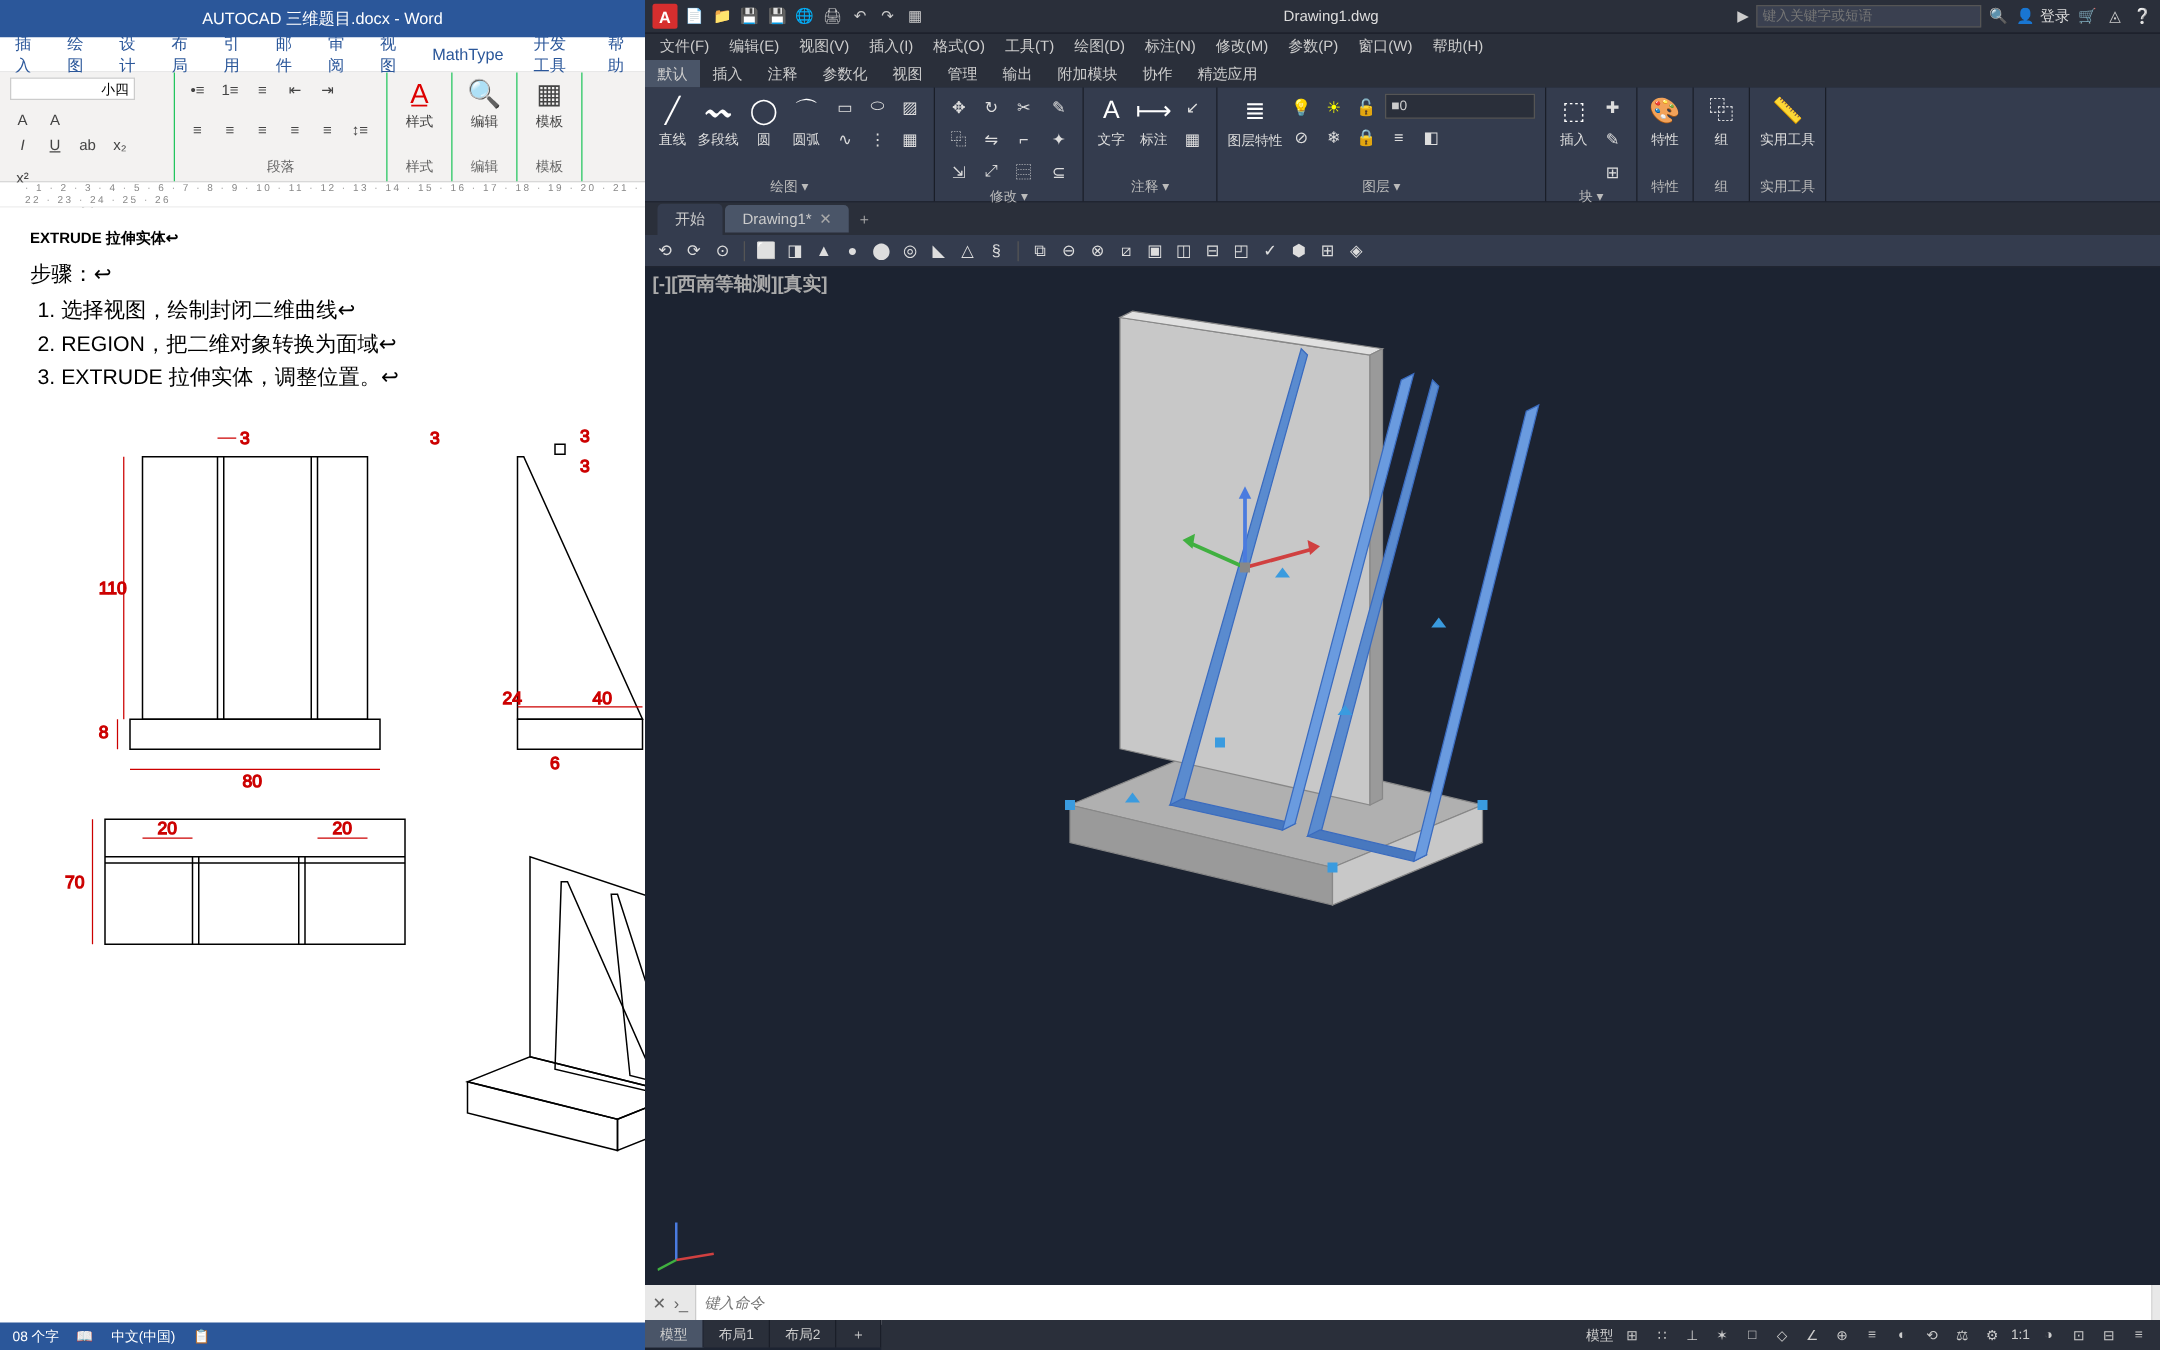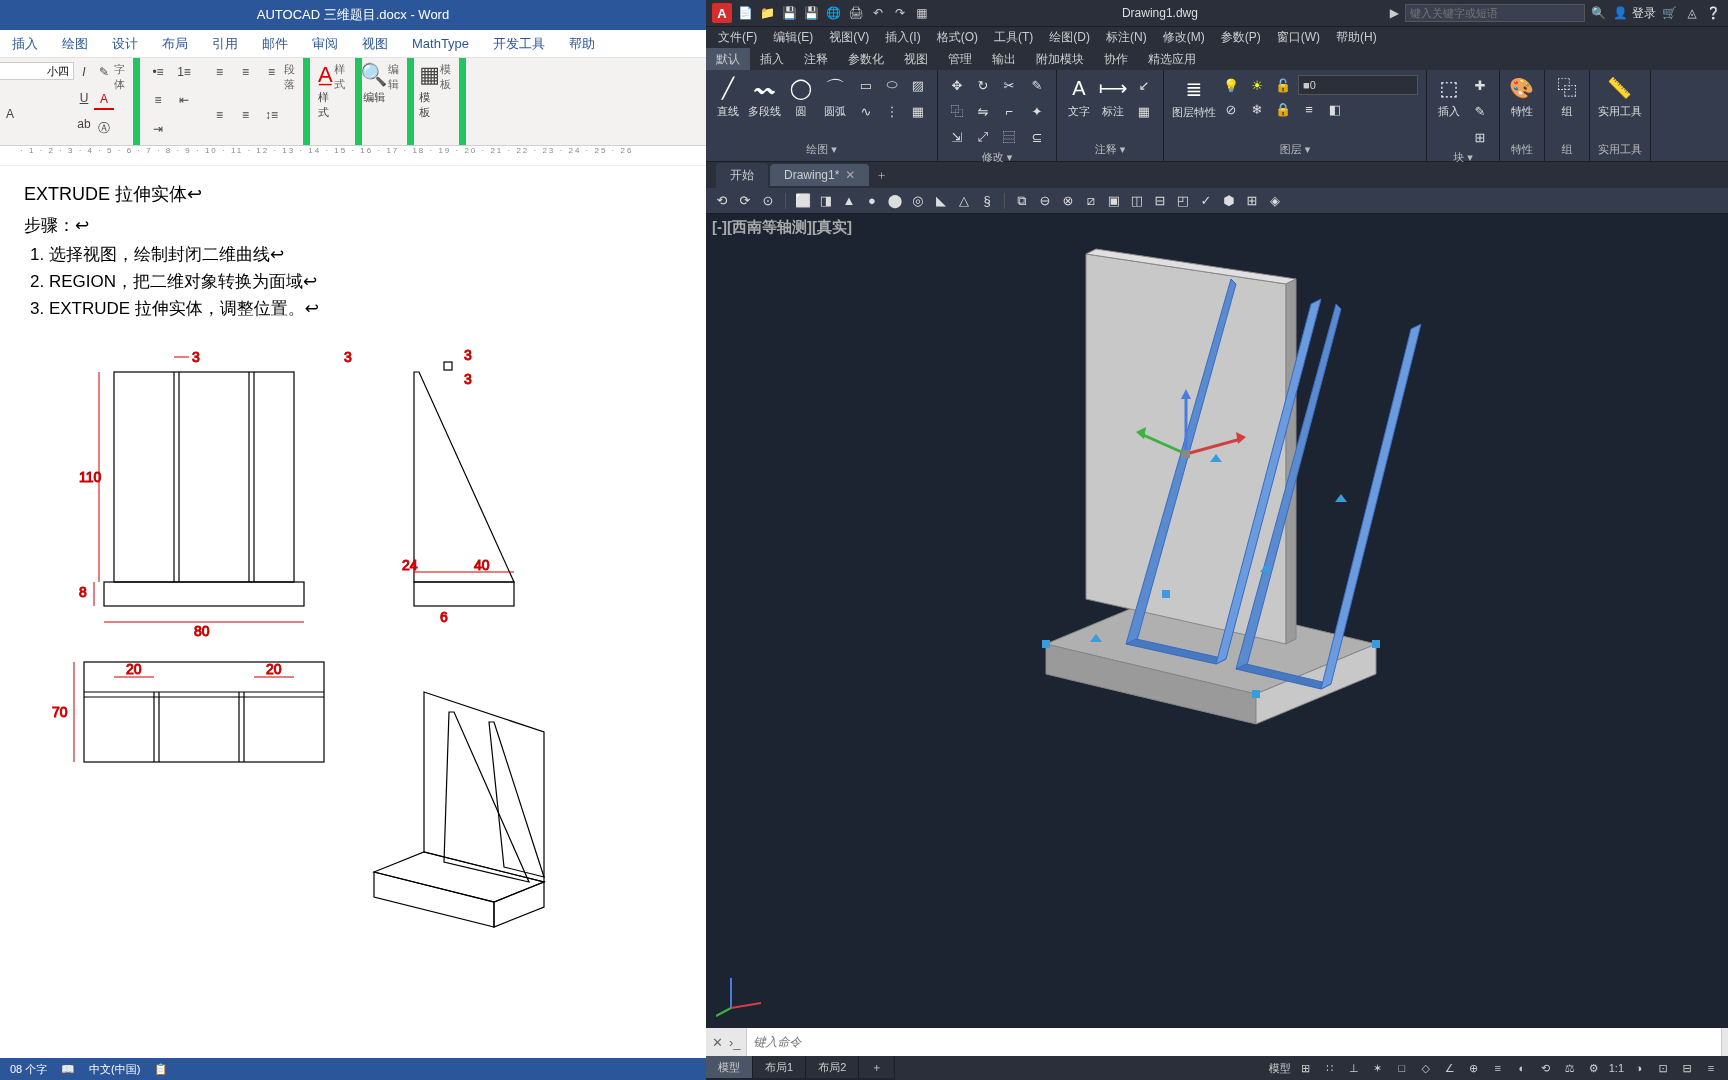--- a/index.html
+++ b/index.html
@@ -1,32 +1,32 @@
 <!DOCTYPE html>
 <html><head>
 <meta charset="utf-8">
 <style>
 * { margin: 0; padding: 0; box-sizing: border-box; font-family: "Microsoft YaHei", Arial, sans-serif; }
 body { width: 1728px; height: 1080px; display: flex; overflow: hidden; background: #333; }
 
 
-.word { width: 706px; height: 100%; background: #fff; display: flex; flex-direction: column; }
+.word { width: 516px; height: 100%; background: #fff; display: flex; flex-direction: column; }
 .word-title { height: 30px; background: #2b579a; color: #fff; font-size: 13px; display: flex; align-items: center; justify-content: center; }
 .word-tabs { height: 28px; background: #fff; display: flex; border-bottom: 1px solid #e1e1e1; }
 .word-tab { padding: 0 12px; font-size: 13px; display: flex; align-items: center; color: #2b579a; cursor: pointer; }
 .word-ribbon { height: 88px; background: #f3f2f1; border-bottom: 1px solid #d0d0d0; display: flex; }
-.rgrp { border-right: 7px solid #22c55e; padding: 4px 8px; display: flex; flex-direction: row; justify-content: flex-end; }
+.rgrp { border-right: 1px solid #22c55e; padding: 4px 8px; display: flex; flex-direction: column; justify-content: space-between; }
 .rgrp-icons { display: flex; gap: 6px; flex-wrap: wrap; }
 .ricon { width: 20px; height: 20px; display: flex; align-items: center; justify-content: center; font-size: 12px; color: #444; }
 .riconbig { display: flex; flex-direction: column; align-items: center; font-size: 11px; color: #444; gap: 2px; }
 .riconbig .ic { font-size: 22px; }
 .rgrp-label { font-size: 11px; color: #666; text-align: center; }
 .word-ruler { height: 20px; background: #fff; border-bottom: 1px solid #eee; font-size: 8px; color: #888; padding-left: 20px; letter-spacing: 2px; }
 .word-doc { flex: 1; background: #fff; padding: 16px 24px; overflow: auto; }
-.doc-h { font-size: 18px; font-weight: normal; margin-bottom: 8px; }
+.doc-h { font-size: 12px; font-weight: bold; margin-bottom: 8px; }
 .doc-p { font-size: 17px; margin-bottom: 6px; }
 .doc-li { font-size: 17px; margin-bottom: 4px; padding-left: 6px; }
 .doc-dwg { margin-top: 12px; }
 .doc-dwg svg { display: block; }
 .word-status { height: 22px; background: #2b579a; color: #fff; font-size: 11px; display: flex; align-items: center; padding: 0 10px; gap: 14px; margin-top: 45px; }
 
 
 .acad { flex: 1; height: 100%; background: #1c2331; display: flex; flex-direction: column; color: #ccc; }
 .acad-qat { height: 26px; background: #2a2f3a; display: flex; align-items: center; padding: 0 6px; gap: 6px; }
 .acad-logo { width: 20px; height: 20px; background: #d62e2e; color: #fff; font-weight: bold; font-size: 13px; display: flex; align-items: center; justify-content: center; border-radius: 2px; }

